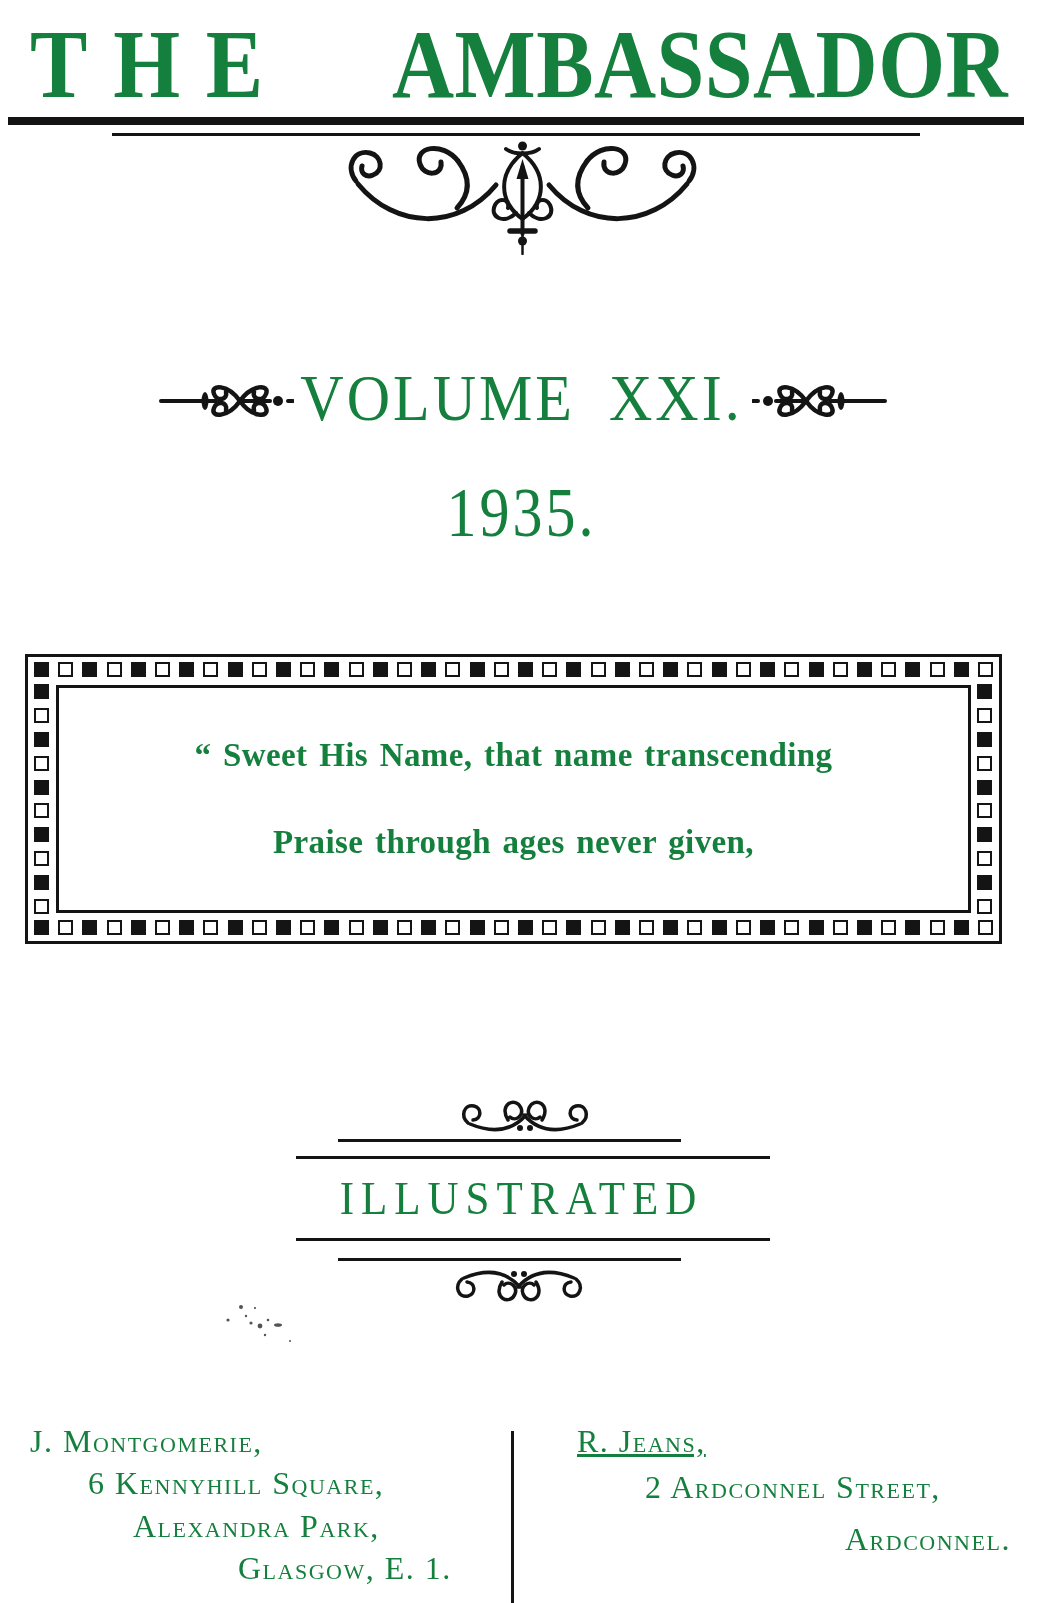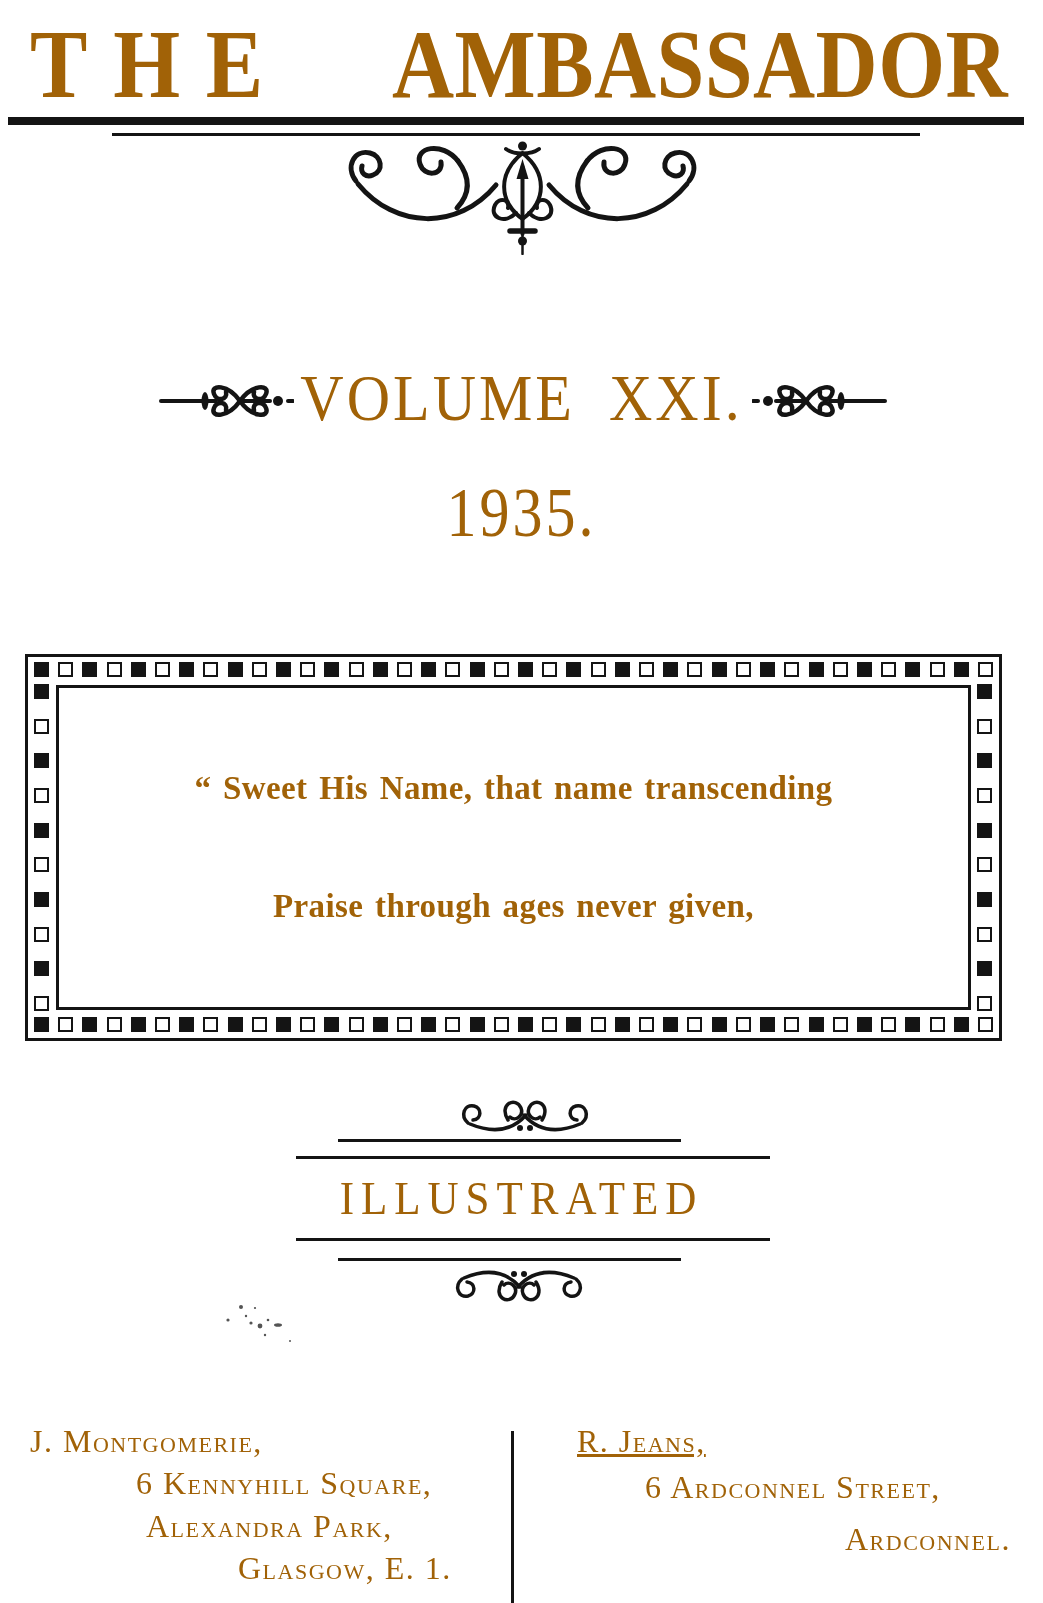--- a/index.html
+++ b/index.html
@@ -1,20 +1,20 @@
 <!DOCTYPE html>
 <html><head>
 <meta charset="utf-8">
 <style>
   html,body{margin:0;padding:0;background:#e8e8e8;}
   .page{
     position:relative;
     width:1043px;height:1603px;
     background:#ffffff;
-    color:#a16207;
+    color:#15803d;
     font-family:"Liberation Serif","DejaVu Serif",serif;
     overflow:hidden;
     margin:0 auto;
   }
   .abs{position:absolute;}
   .ink{background:#141414;}
 
   
   .title-row{
     top:16px;left:30px;right:35px;
@@ -39,21 +39,21 @@
   .vol-orn-left{left:158px;}
   .vol-orn-right{left:752px;transform:scaleX(-1);}
   .year{
     top:472px;left:0;right:0;text-align:center;
     font-size:60px;line-height:1.2;letter-spacing:3px;
     transform:scaleY(1.15);transform-origin:top;
   }
 
   
   .quote-box{
-    top:654px;left:25px;width:977px;height:387px;
+    top:654px;left:25px;width:977px;height:290px;
     border:3px solid #141414;box-sizing:border-box;
   }
   .sq-strip{position:absolute;display:flex;justify-content:space-between;}
   .sq-top{top:5px;left:6px;right:6px;height:16px;}
   .sq-bottom{bottom:5px;left:6px;right:6px;height:16px;}
   .sq-left{left:6px;top:27px;bottom:27px;width:16px;flex-direction:column;}
   .sq-right{right:6px;top:27px;bottom:27px;width:16px;flex-direction:column;}
   .sq{width:15px;height:15px;flex:none;display:block;}
   .sq-solid{background:#141414;}
   .sq-open{box-sizing:border-box;border:2.5px solid #141414;background:#fff;}
@@ -79,22 +79,22 @@
   .ill-flourish-bottom{top:1266px;left:452px;width:134px;height:38px;transform:rotate(180deg);}
 
   .smudge{top:1295px;left:220px;width:110px;height:55px;opacity:.8;}
 
   
   .pub-line{
     font-variant:small-caps;
     font-size:32px;line-height:1.1;letter-spacing:1.5px;white-space:nowrap;
   }
   .pl1{top:1424px;left:30px;}
-  .pl2{top:1466px;left:88px;margin-left:48px;}
-  .pl3{top:1509px;left:146px;}
+  .pl2{top:1466px;left:88px;}
+  .pl3{top:1509px;left:133px;}
   .pl4{top:1551px;left:238px;}
   .col-divider{top:1431px;left:511px;width:3px;height:172px;}
   .pr1{top:1424px;left:577px;text-decoration:underline;}
   .pr2{top:1470px;left:645px;}
   .pr3{top:1522px;left:845px;}
 
   svg .stroke{stroke:#141414;fill:none;stroke-linecap:round;}
   svg .fill{fill:#141414;stroke:none;}
 </style>
 </head>
@@ -323,17 +323,17 @@
     <div class="abs pub-line pl1">J. Montgomerie,</div>
     <div class="abs pub-line pl2">6 Kennyhill Square,</div>
     <div class="abs pub-line pl3">Alexandra Park,</div>
     <div class="abs pub-line pl4">Glasgow, E. 1.</div>
   </div>
 
   <div class="abs ink col-divider"></div>
 
   <div>
     <div class="abs pub-line pr1">R. Jeans,</div>
-    <div class="abs pub-line pr2">6 Ardconnel Street,</div>
+    <div class="abs pub-line pr2">2 Ardconnel Street,</div>
     <div class="abs pub-line pr3">Ardconnel.</div>
   </div>
 
 </div>
 
 </body></html>

